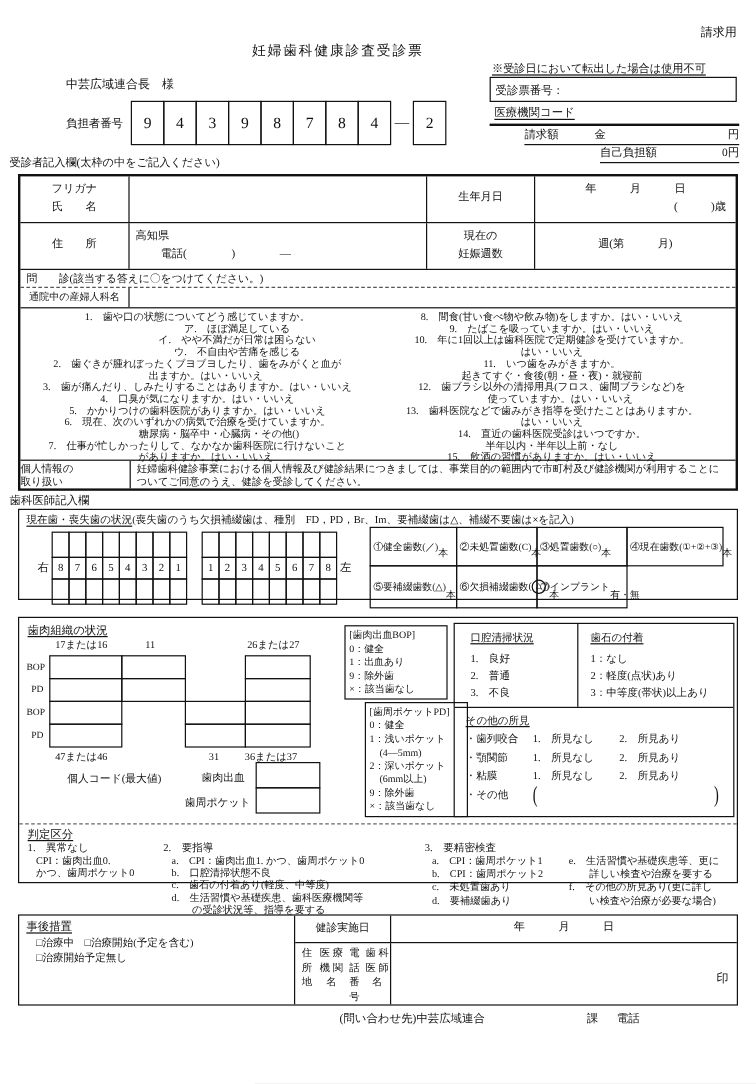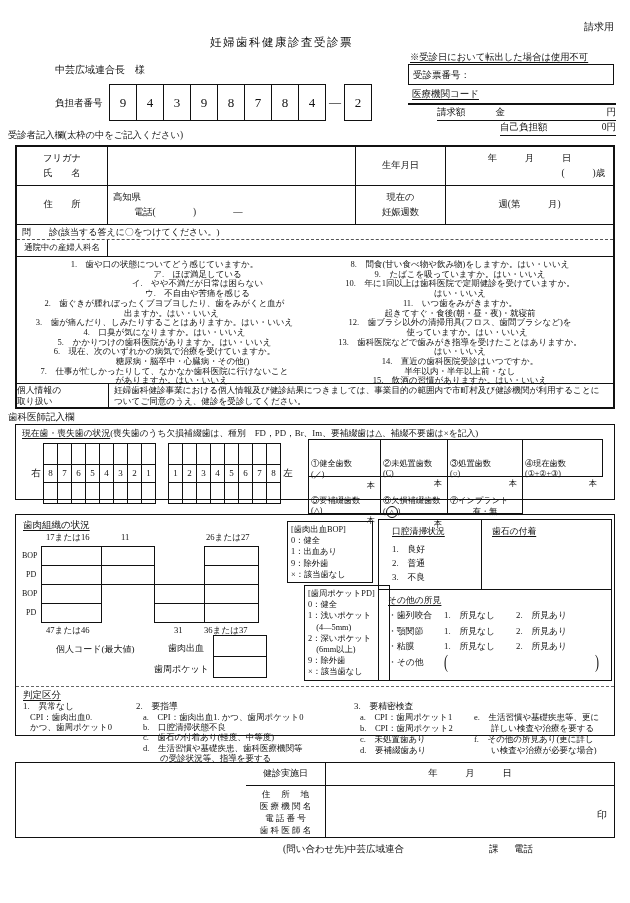--- a/index.html
+++ b/index.html
@@ -49,22 +49,22 @@
   .t-row:first-child{margin-top:0}
   .tc{width:15px;flex:none;box-sizing:border-box;border:1px solid #111;margin-left:-1px}
   .t-row .tc:first-child{margin-left:0}
   .tc-box{height:22px}
   .tc-num{height:19px;text-align:center;line-height:17px;font-size:9px}
   .t-gap{width:13px;flex:none}
   
   .counts{position:absolute;left:292px;top:14px;width:300px;font-size:8.2px}
   .cnt-row{display:flex}
   .cnt-row2{margin-top:-1px}
-  .cnt-cell{box-sizing:border-box;border:1px solid #111;margin-left:-1px;display:flex;flex-direction:column;
-            align-items:flex-start;padding:18px 2px;white-space:nowrap}
+  .cnt-cell{box-sizing:border-box;border:1px solid #111;margin-left:-1px;display:flex;flex-direction:row;
+            align-items:center;padding:5px 2px;white-space:nowrap}
   .cnt-cell:first-child{margin-left:0}
   .cnt-symbol{font-size:8px}
   .cnt-unit{align-self:flex-end;margin-top:auto;padding-right:3px}
   .cnt-unit-c{align-self:center;margin-top:auto}
   .circ{display:inline-block;width:10px;height:10px;border:1px solid #111;border-radius:50%;
         text-align:center;line-height:9px;font-size:6.5px;vertical-align:middle}
   
   .g-lab{font-size:8.6px}
   .g-row-lab{font-size:8px}
   .legend{position:absolute;border:1px solid #111;box-sizing:border-box;padding:2px 3px;width:86px;font-size:8.3px}
@@ -86,21 +86,21 @@
   .j-list2 div{line-height:11px;white-space:nowrap;font-size:8.5px}
   
   .ac-left{position:absolute;left:0;top:0;bottom:0;width:230px;border-right:1px solid #111;box-sizing:border-box;padding:3px 6px}
   .ac-checks{padding-left:8px;line-height:13px;font-size:8.8px;white-space:nowrap}
   .ac-right{position:absolute;left:230px;top:0;right:0;height:100%}
   .ac-r1{height:23px;display:flex;border-bottom:1px solid #111;box-sizing:border-box}
   .ac-datelab{width:80px;flex:none;border-right:1px solid #111;box-sizing:border-box;text-align:center;line-height:21px;font-size:9px}
   .ac-dateval{flex:1;text-align:center;line-height:21px;font-size:9.3px}
   .ac-r2{position:absolute;left:0;top:23px;right:0;bottom:0;display:flex}
   .ac-labels{width:80px;flex:none;border-right:1px solid #111;box-sizing:border-box;display:flex;
-             flex-direction:column;justify-content:space-around;padding:2px 0}
+             flex-direction:row;justify-content:space-around;padding:2px 0}
   .ac-labels div{text-align:center;font-size:8.6px;line-height:12px}
   .ac-value{flex:1;position:relative}
 </style>
 </head>
 <body>
 
 <div class="page">
 
   <div class="t" style="right:16px;top:20px;font-size:10px">請求用</div>
   <div class="t title" style="left:210px;top:35px">妊婦歯科健康診査受診票</div>
@@ -466,20 +466,25 @@
         <div class="pt-col pt-col1">
           <div class="pt-title ul">口腔清掃状況</div>
           <div>
               <div class="">1.　良好</div>
               <div class="">2.　普通</div>
               <div class="">3.　不良</div>
             </div>
         </div>
         <div class="pt-col pt-col2">
           <div class="pt-title ul">歯石の付着</div>
+          <div>
+              <div class="">1：なし</div>
+              <div class="">2：軽度(点状)あり</div>
+              <div class="">3：中等度(帯状)以上あり</div>
+            </div>
         </div>
       </div>
       <div class="panel-bot">
         <div class="ul" style="line-height:15px">その他の所見</div>
         <div class="f-row">
           <span class="f-lab">・歯列咬合</span>
           <span class="f-o1">1.　所見なし</span>
           <span>2.　所見あり</span>
         </div>
         <div class="f-row">
@@ -526,20 +531,26 @@
       </div>
     <div class="t j-list2" style="left:458px;top:197px">
         <div class="">e.　生活習慣や基礎疾患等、更に</div>
         <div class="">　　詳しい検査や治療を要する</div>
         <div class="">f.　その他の所見あり(更に詳し</div>
         <div class="">　　い検査や治療が必要な場合)</div>
       </div>
   </div>
 
   <div class="box" style="left:15px;top:762px;width:600px;height:76px">
+    <div class="ac-left">
+      <div class="ul" style="font-size:9.5px">事後措置</div>
+      <div class="ac-checks">□治療中　□治療開始(予定を含む)</div>
+      <div class="ac-checks">□治療開始予定無し</div>
+      <div class="ul" style="font-size:9.5px;margin-top:3px"></div>
+    </div>
     <div class="ac-right">
       <div class="ac-r1">
         <div class="ac-datelab">健診実施日</div>
         <div class="ac-dateval">年　　　月　　　日</div>
       </div>
       <div class="ac-r2">
         <div class="ac-labels">
             <div class="">住　 所　 地</div>
             <div class="">医 療 機 関 名</div>
             <div class="">電 話 番 号</div>

